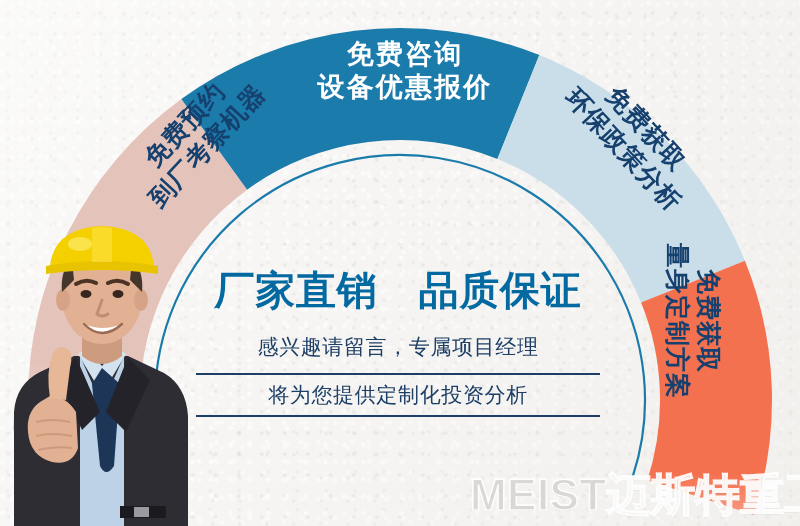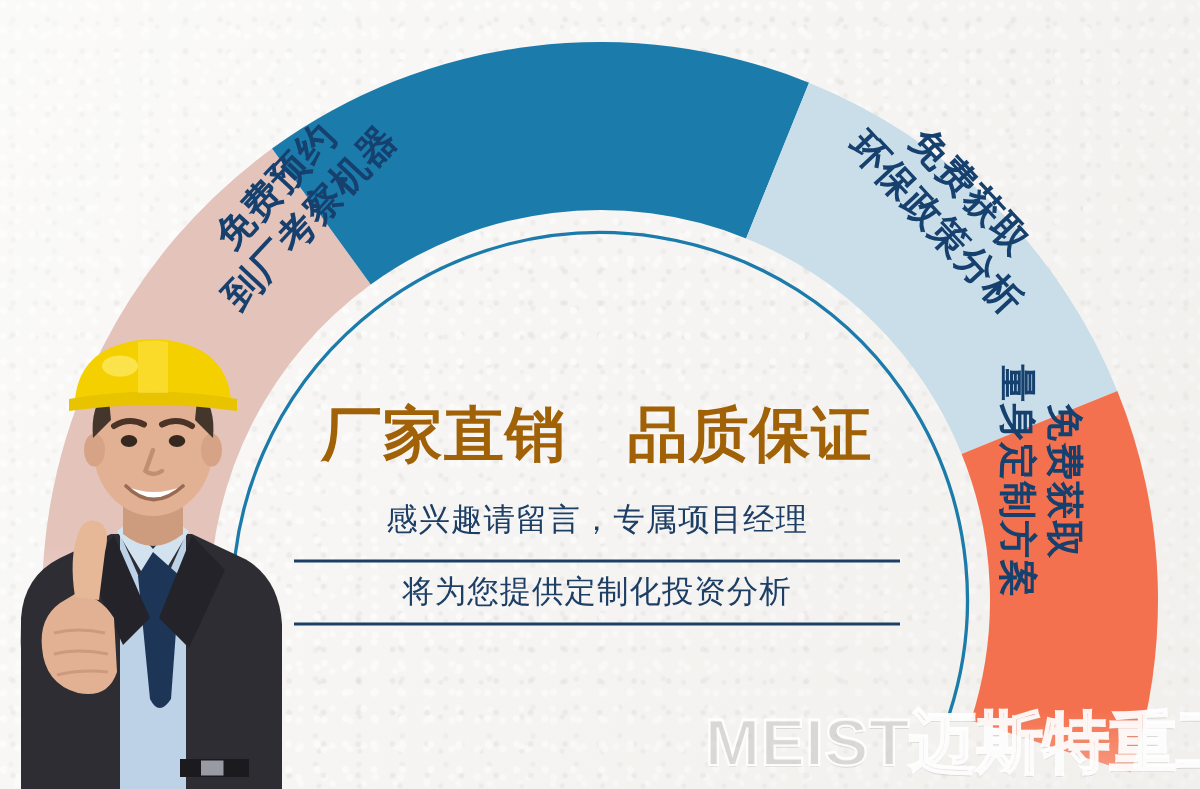--- a/index.html
+++ b/index.html
@@ -181,33 +181,37 @@
         </g>
       <path id="inner-arc-line" fill="none" stroke-width="2.2" stroke-linecap="round" d="M 155 399.99999999999994 A 245 245 0 1 1 633.0088464923126 475.7091636218621" stroke="#1b7bab"></path>
     </svg>
   </div>
 
   <div class="seg-label" id="label-pink" style="color: rgb(22, 64, 110);">
     <span class="l">免费预约</span>
     <span class="l">到厂考察机器</span>
   </div>
 
+  <div class="seg-label" id="label-blue" style="color: rgb(255, 255, 255);">
+    <span class="l">免费咨询</span>
+    <span class="l">设备优惠报价</span>
+  </div>
 
   <div class="seg-label" id="label-lblue" style="color: rgb(22, 64, 110);">
     <span class="l">免费获取</span>
     <span class="l">环保政策分析</span>
   </div>
 
   <div class="seg-label" id="label-orange" style="color: rgb(22, 64, 110);">
     <span class="l">免费获取</span>
     <span class="l">量身定制方案</span>
   </div>
 
   <div id="center-copy">
-    <div id="headline" style="color: #a16207;">厂家直销　品质保证</div>
+    <div id="headline" style="color: #0369a1;">厂家直销　品质保证</div>
     <div class="sub-line" id="sub-1" style="color: rgb(29, 63, 102);">感兴趣请留言，专属项目经理</div>
     <div class="sub-line" id="sub-2" style="color: rgb(29, 63, 102); border-top-color: rgb(29, 63, 102); border-bottom-color: rgb(29, 63, 102);">将为您提供定制化投资分析</div>
   </div>
 
   <svg id="person" viewBox="0 0 212 310">
 
     <path d="M18 310 L18 196 Q20 168 44 156 L78 140 L132 140 L168 157 Q190 170 192 200 L192 310 Z" fill="#2d2d33"></path>
 
     <path d="M84 140 L106 190 L128 140 L128 310 L84 310 Z" fill="#bdd2e6"></path>
 

